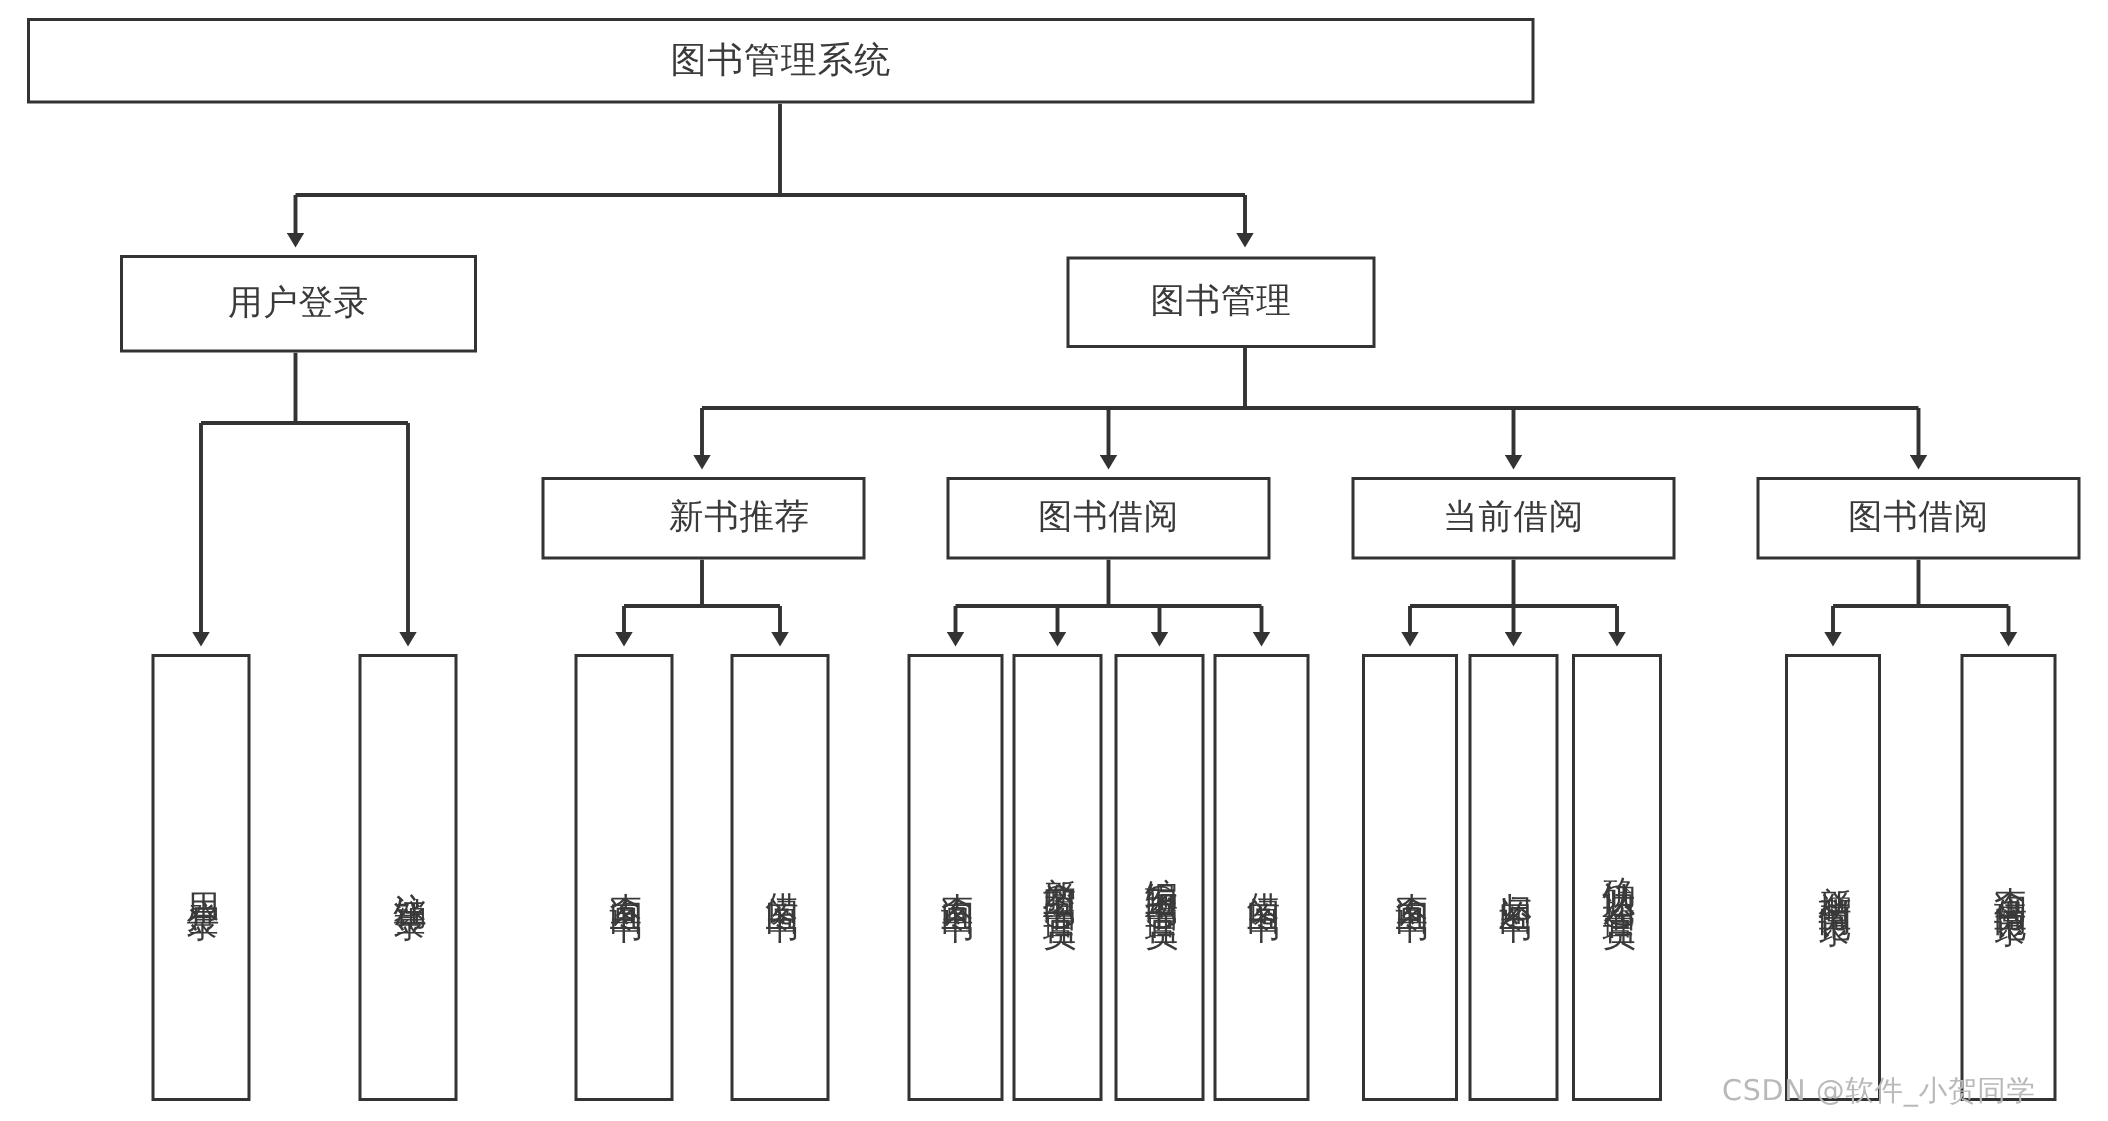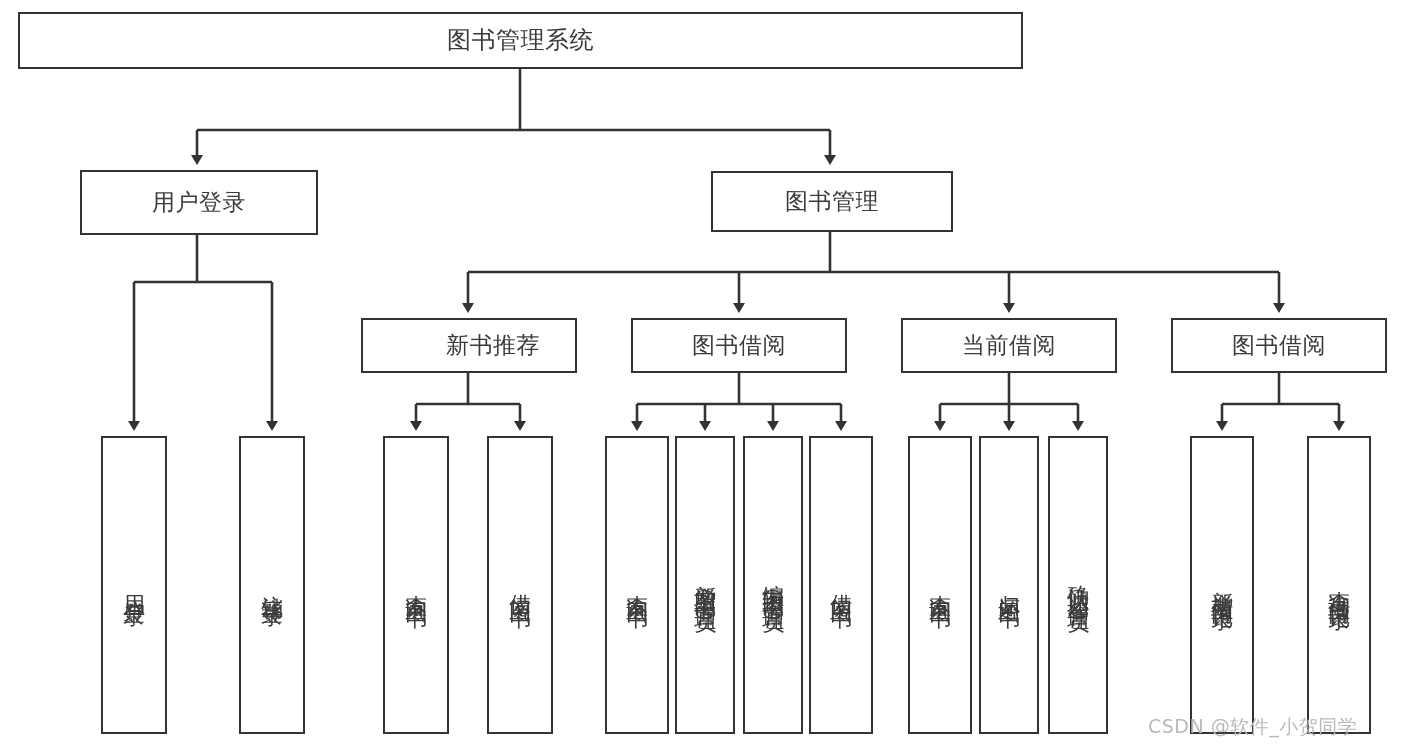--- a/index.html
+++ b/index.html
@@ -115,21 +115,21 @@
     </g>
   </svg>
 
   <div class="node root" style="left:18px; top:12px; width:1005px; height:57px;">
     <span class="label">图书管理系统</span>
   </div>
 
   <div class="node" style="left:80px; top:170px; width:238px; height:65px;">
     <span class="label">用户登录</span>
   </div>
-  <div class="node" style="left:711px; top:171px; width:242px; height:61px;">
+  <div class="node" style="left:711px; top:171px; width:206px; height:61px;">
     <span class="label">图书管理</span>
   </div>
 
   <div class="node" style="left:361px; top:318px; width:216px; height:55px;padding-left:48px;">
     <span class="label">新书推荐</span>
   </div>
   <div class="node" style="left:631px; top:318px; width:216px; height:55px;">
     <span class="label">图书借阅</span>
   </div>
   <div class="node" style="left:901px; top:318px; width:216px; height:55px;">

